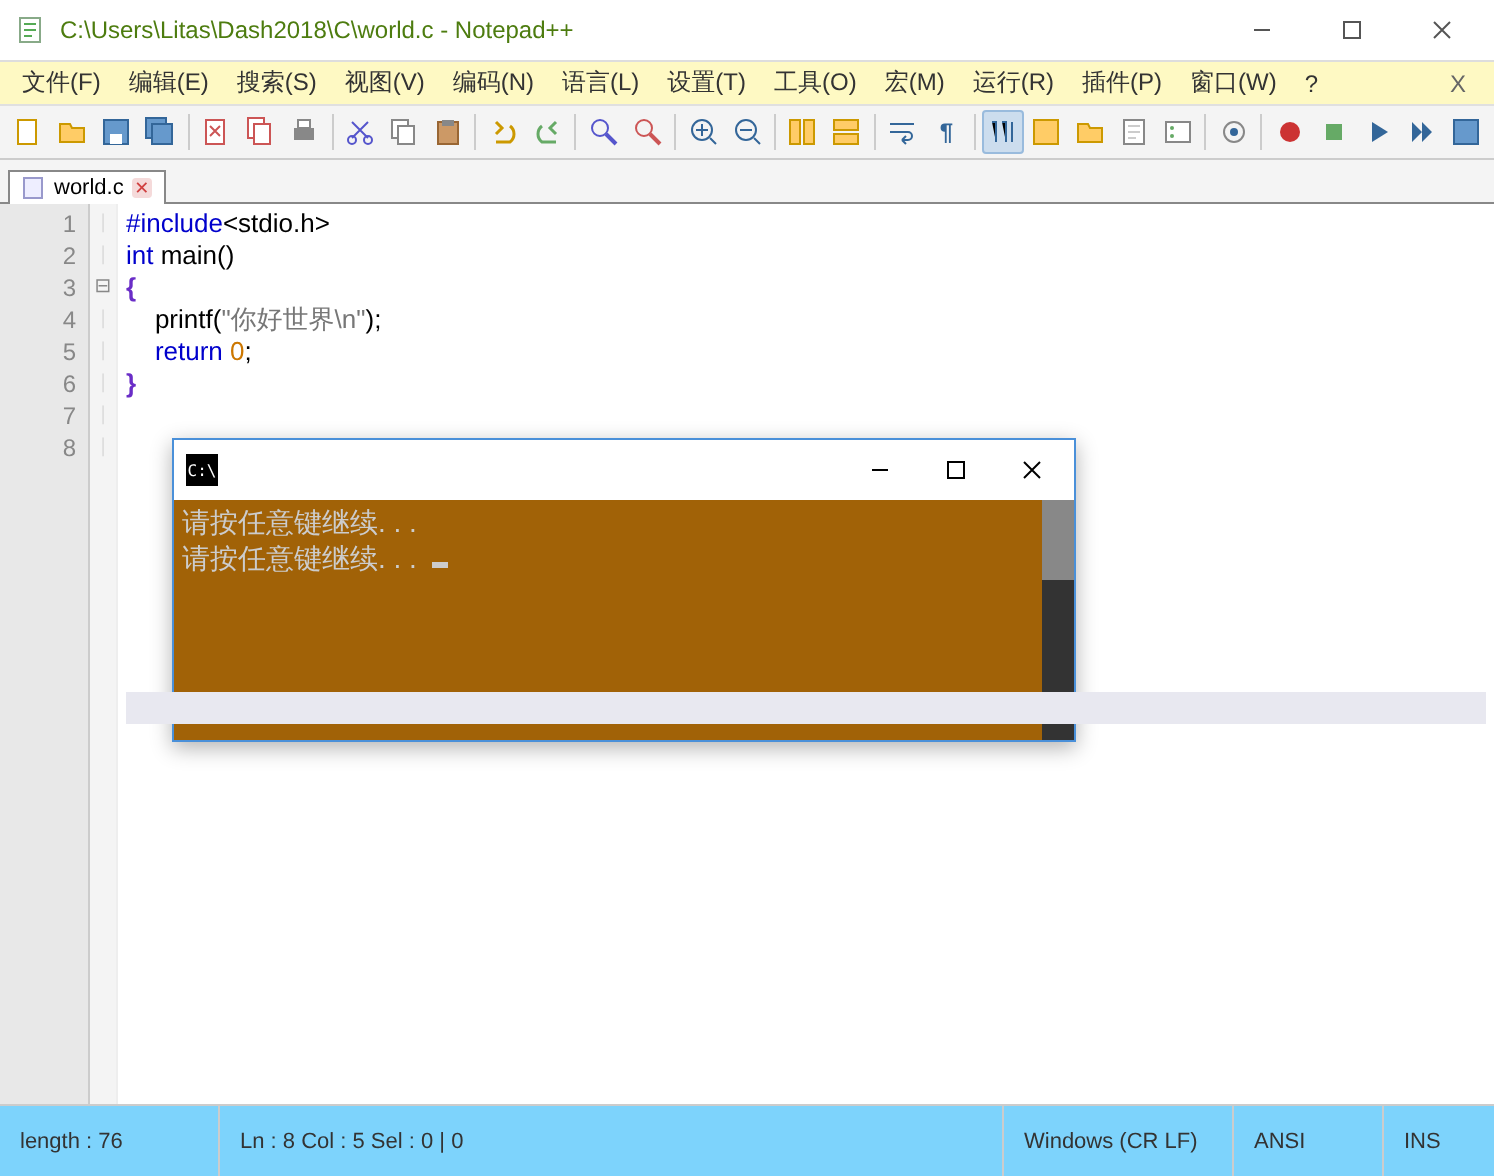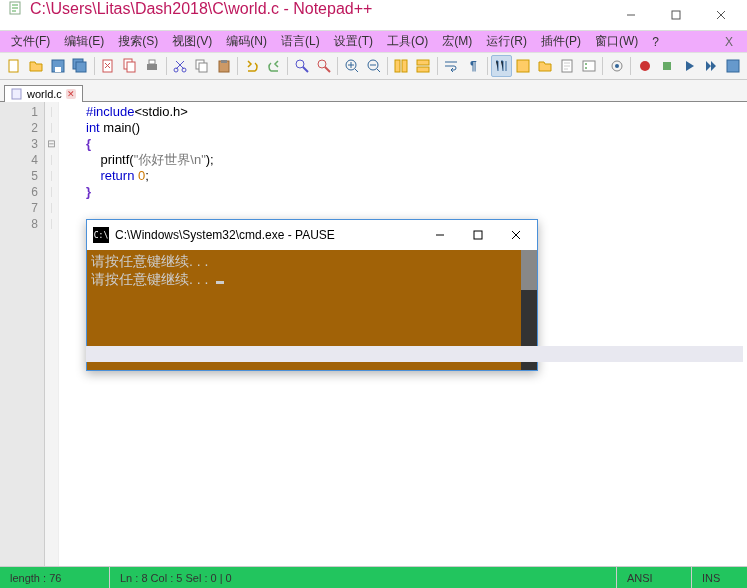--- a/index.html
+++ b/index.html
@@ -1,47 +1,47 @@
 <!DOCTYPE html>
 <html><head>
 <meta charset="utf-8">
 <style>
 * { margin: 0; padding: 0; box-sizing: border-box; font-family: "Microsoft YaHei", "Segoe UI", sans-serif; }
 body { width: 747px; height: 588px; background: #e8e8e8; overflow: hidden; position: relative; }
 
-.titlebar { height: 30px; background: #fff; display: flex; padding: 0 4px 0 8px; color: #be185d; font-size: 16px; }
+.titlebar { height: 30px; background: #fff; display: flex; align-items: center; padding: 0 4px 0 8px; color: #4d7c0f; font-size: 12px; }
 .titlebar .icon { width: 16px; height: 16px; margin-right: 6px; }
 .titlebar .spacer { flex: 1; }
 .titlebar .winbtn { width: 45px; height: 30px; display: flex; align-items: center; justify-content: center; color: #888; }
 
-.menubar { height: 22px; background: #f0abfc; display: flex; align-items: center; padding: 0 4px; font-size: 12px; color: #333; border-top: 1px solid #ddd; }
+.menubar { height: 22px; background: #fef9c3; display: flex; align-items: center; padding: 0 4px; font-size: 12px; color: #333; border-top: 1px solid #ddd; }
 .menubar .menu { padding: 2px 7px; }
 .menubar .closebtn { margin-left: auto; padding: 0 10px; color: #666; }
 
 .toolbar { height: 28px; background: #f4f4f4; display: flex; align-items: center; padding: 0 4px; border-top: 1px solid #e0e0e0; border-bottom: 1px solid #ccc; gap: 1px; }
 .toolbar .tbtn { width: 22px; height: 22px; display: flex; align-items: center; justify-content: center; border: 1px solid transparent; border-radius: 2px; }
 .toolbar .sep { width: 1px; height: 18px; background: #ccc; margin: 0 2px; }
 
 .tabbar { height: 22px; background: #f4f4f4; display: flex; align-items: flex-end; padding-left: 4px; border-bottom: 1px solid #888; }
 .tab { background: #fff; border: 1px solid #888; border-bottom: none; padding: 2px 6px; font-size: 11px; display: flex; align-items: center; gap: 4px; position: relative; top: 1px; text-align: center; }
 .tab .fileicon { width: 12px; height: 12px; }
 .tab .closeicon { width: 10px; height: 10px; display: flex; align-items: center; justify-content: center; color: #d04040; background: #f5dada; border-radius: 2px; font-size: 9px; }
 
 .editor-area { display: flex; height: 483px; background: #fff; position: relative; }
 .gutter { width: 45px; background: #e8e8e8; border-right: 1px solid #ccc; text-align: right; padding: 2px 6px 0 0; font-family: Consolas, monospace; font-size: 12px; color: #888; line-height: 16px; }
 .foldcol { width: 14px; background: #f4f4f4; border-right: 1px solid #eee; padding-top: 2px; font-family: Consolas, monospace; font-size: 10px; color: #888; line-height: 16px; text-align: center; }
-.code { flex: 1; padding: 2px 4px 0 4px; font-family: Consolas, monospace; font-size: 13px; line-height: 16px; white-space: pre; position: relative; margin-left: 23px; }
+.code { flex: 1; padding: 2px 4px 0 4px; font-family: Consolas, monospace; font-size: 13px; line-height: 16px; white-space: pre; position: relative; }
 .kw { color: #0000cc; }
 .str { color: #777; }
 .num { color: #cc7700; }
 .brace { color: #6a2dc7; font-weight: bold; }
 .current-line-hl { position: absolute; left: 0; right: 0; height: 16px; background: #e8e8f0; z-index: 0; }
 .code > div { position: relative; z-index: 1; }
 
-.statusbar { position: absolute; bottom: 0; left: 0; right: 0; height: 22px; background: #22c55e; border-top: 1px solid #ccc; display: flex; align-items: center; font-size: 11px; color: #333; }
+.statusbar { position: absolute; bottom: 0; left: 0; right: 0; height: 36px; background: #7dd3fc; border-top: 1px solid #ccc; display: flex; align-items: center; font-size: 11px; color: #333; }
 .statusbar .cell { padding: 0 10px; border-right: 1px solid #ccc; height: 100%; display: flex; align-items: center; }
 
 .cmd-window { position: absolute; left: 86px; top: 219px; width: 452px; height: 152px; background: #000; border: 1px solid #4a90d9; box-shadow: 0 3px 10px rgba(0,0,0,0.3); }
 .cmd-title { height: 30px; background: #fff; display: flex; align-items: center; padding: 0 2px 0 6px; font-size: 12px; }
 .cmd-title .cmdicon { width: 16px; height: 16px; background: #000; margin-right: 6px; display: flex; align-items: center; justify-content: center; color: #fff; font-size: 8px; font-family: Consolas, monospace; }
 .cmd-title .spacer { flex: 1; }
 .cmd-title .cbtn { width: 38px; height: 28px; display: flex; align-items: center; justify-content: center; }
 .cmd-body { background: #a16207; color: #ccc; font-family: "SimSun", Consolas, monospace; font-size: 14px; padding: 2px 4px; line-height: 18px; white-space: pre; position: relative; height: 120px; }
 .cmd-body .scroll { position: absolute; right: 0; top: 0; width: 16px; height: 100%; background: #333; }
 .cmd-body .scroll .thumb { background: #888; width: 100%; height: 40px; position: absolute; top: 0; }
@@ -304,28 +304,28 @@
       <div style="color: rgb(221, 221, 221);">|</div>
       <div style="color: rgb(221, 221, 221);">|</div>
       <div style="color: rgb(221, 221, 221);">|</div>
     </div>
   <div class="code" id="code"><div><span class="kw">#include</span>&lt;stdio.h&gt;</div><div><span class="kw">int</span> main()</div><div><span class="brace">{</span></div><div>    printf(<span class="str">"你好世界\n"</span>);</div><div>    <span class="kw">return</span> <span class="num">0</span>;</div><div><span class="brace">}</span></div><div>&nbsp;</div><div>&nbsp;</div><div class="current-line-hl" style="top: 114px;"></div></div>
 </div>
 
 <div class="statusbar">
   <div class="cell" style="width:110px">length : 76</div>
   <div class="cell" style="flex:1">Ln : 8    Col : 5    Sel : 0 | 0</div>
+  <div class="cell" style="width:115px">Windows (CR LF)</div>
   <div class="cell" style="width:75px">ANSI</div>
   <div class="cell" style="width:55px;border-right:none">INS</div>
 </div>
 
 <div class="cmd-window">
   <div class="cmd-title">
     <div class="cmdicon">C:\</div>
-    <span>C:\Windows\System32\cmd.exe - PAUSE</span>
     <span class="spacer"></span>
     <div class="cbtn">
         <svg width="10" height="10">
           <path d="M1 5h8" stroke="#000"></path>
         </svg>
       </div>
     <div class="cbtn">
         <svg width="10" height="10">
           <rect x="1" y="1" width="8" height="8" fill="none" stroke="#000"></rect>
         </svg>

